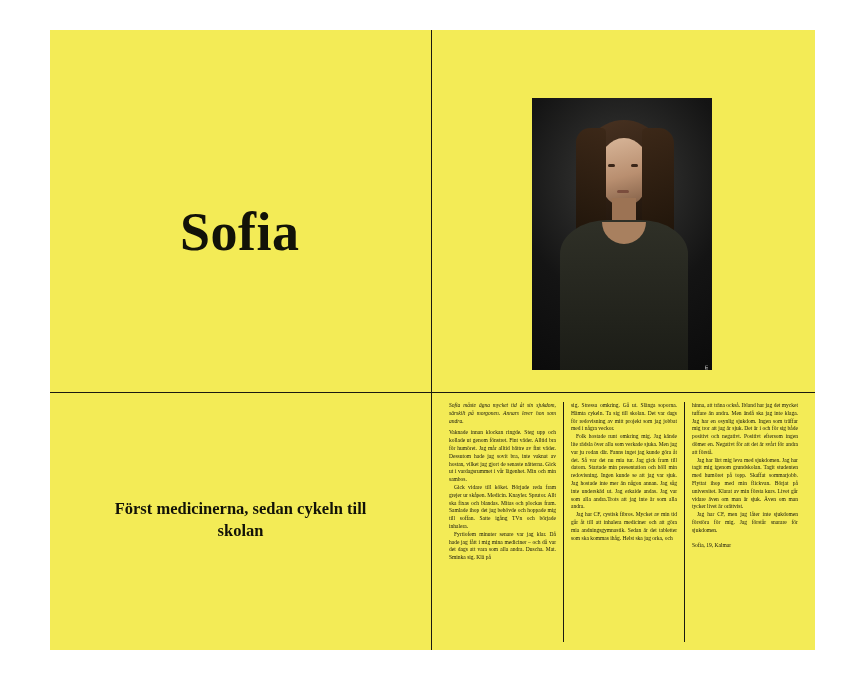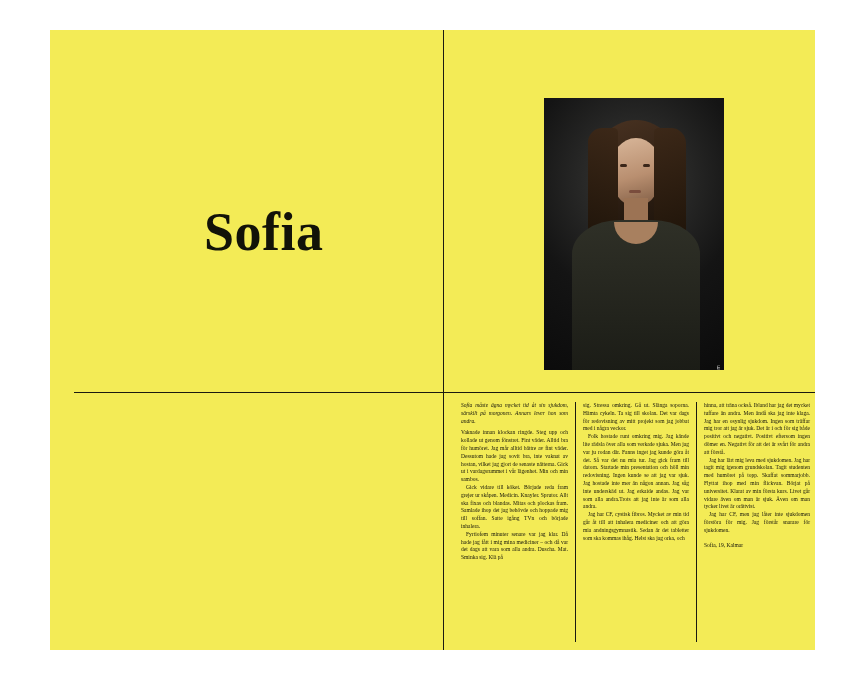--- a/index.html
+++ b/index.html
@@ -23,21 +23,20 @@
     display: flex;
   }
   .page {
     position: relative;
     box-sizing: border-box;
   }
   .page-left {
     width: 382px;
     height: 620px;
     border-right: 1px solid #1a1a10;
-    margin-left: 24px;
   }
   .page-right {
     width: 383px;
     height: 620px;
   }
 
   
   .left-top {
     position: relative;
     height: 362px;
@@ -228,20 +227,23 @@
   }
 </style>
 </head>
 <body>
 
 <div class="spread">
 
   <div class="page page-left">
     <div class="left-top">
       <div class="title-main">Sofia</div>
+    </div>
+    <div class="left-bottom">
+      <div class="headline">Först medicinerna, sedan cykeln till skolan</div>
     </div>
   </div>
 
   <div class="page page-right">
     <div class="photo-wrap">
       <div class="photo-bg"></div>
       <div class="ph-hair"></div>
       <div class="ph-face"></div>
       <div class="ph-eye l"></div>
       <div class="ph-eye r"></div>

